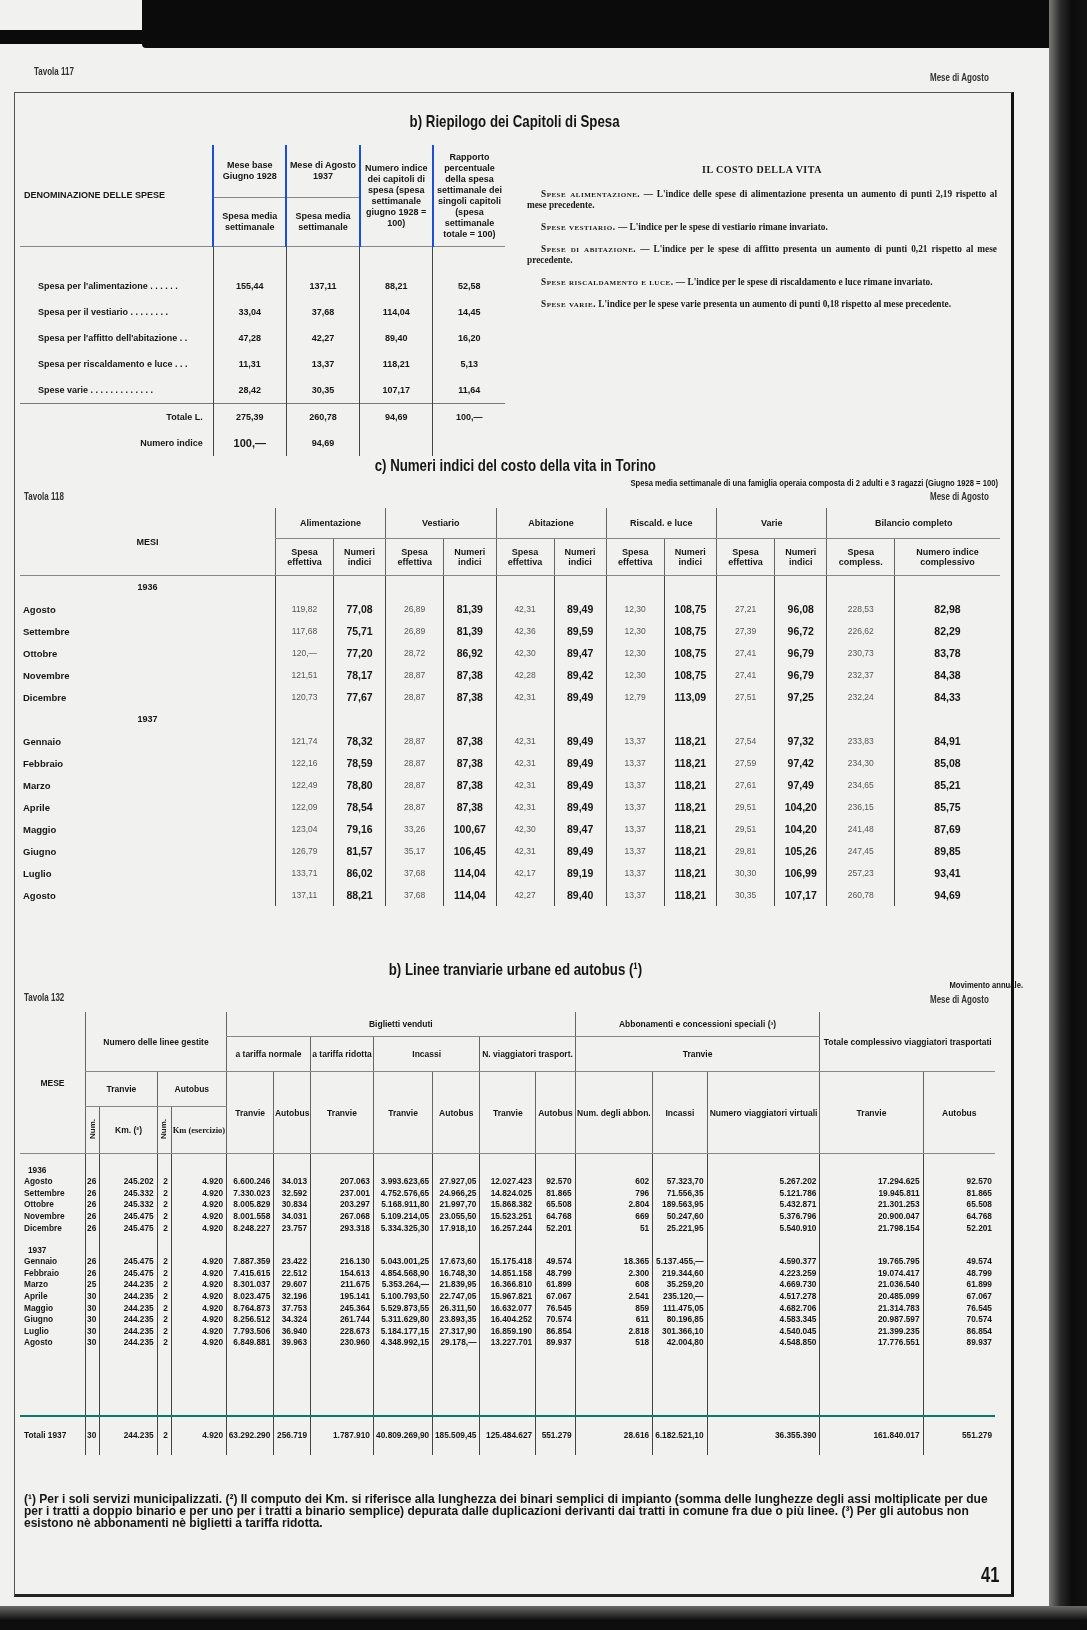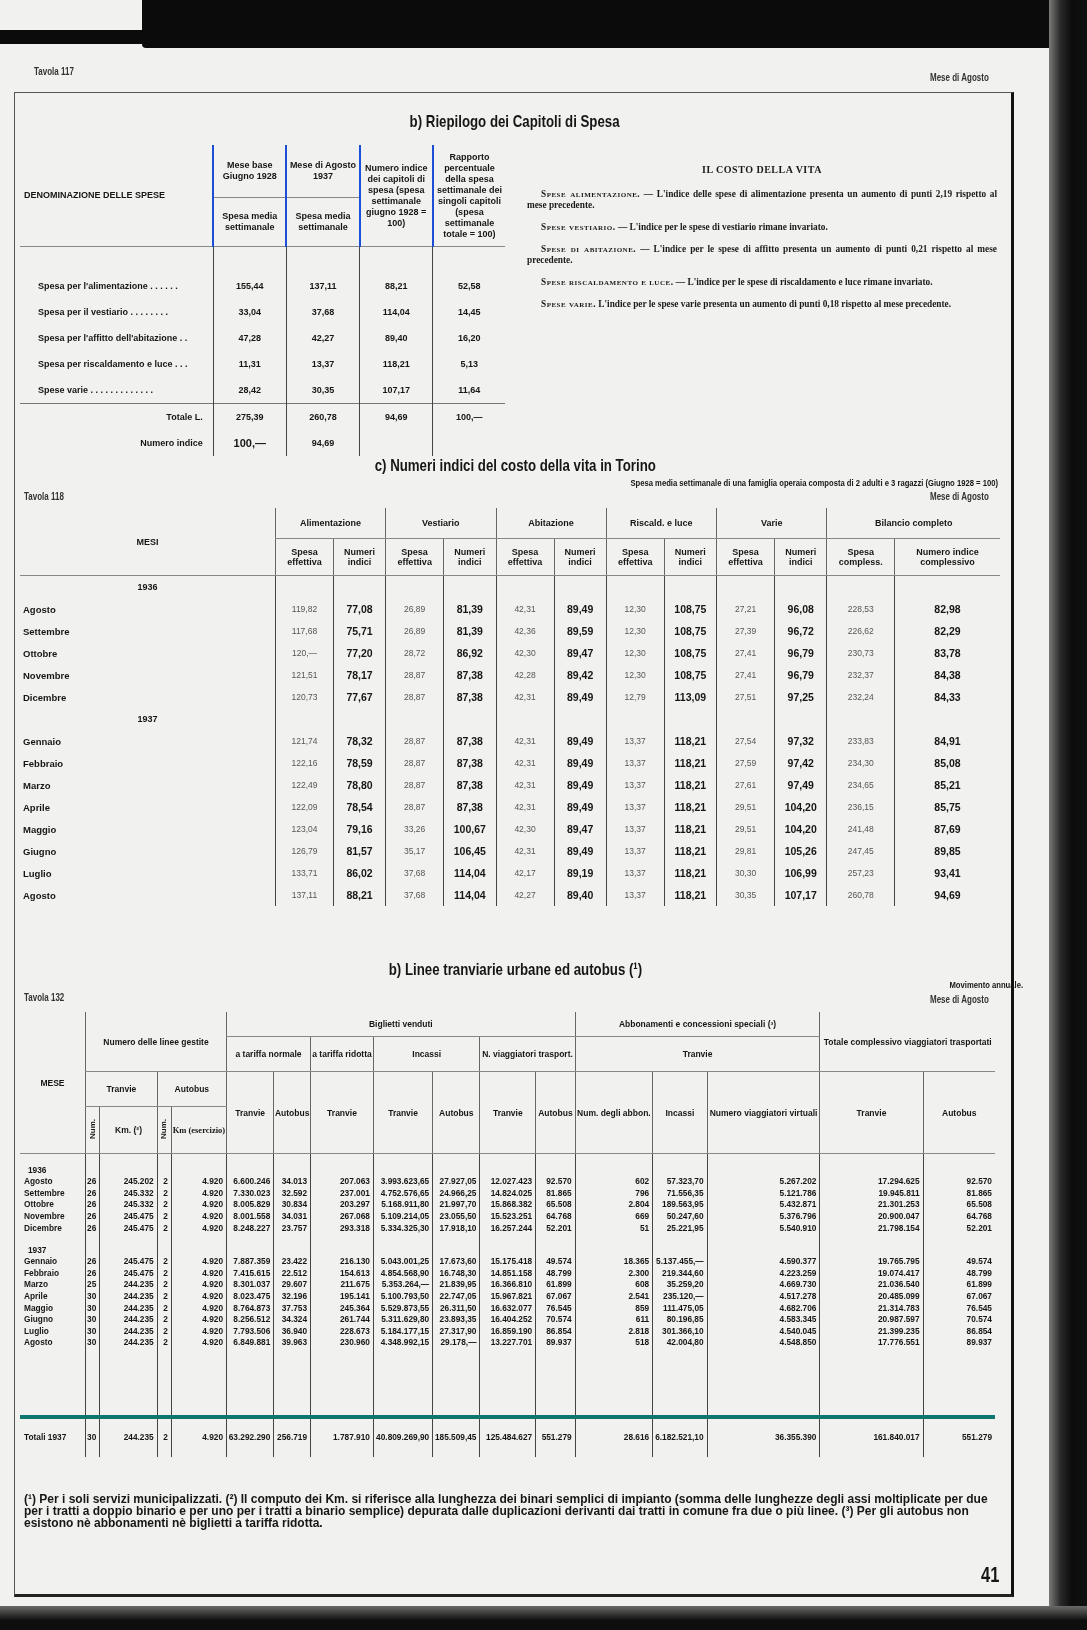--- a/index.html
+++ b/index.html
@@ -44,21 +44,21 @@
   .t2 td.mon { text-align: left; border-left: none; padding-left: 3px; width: 252px; white-space: nowrap; overflow: hidden; }
   .t2 td.year { text-align: center; border-left: none; height: 16px; font-size: 9px; }
   .t2 td.light { font-weight: normal; color: #555; font-size: 8.5px; }
   .t2 td.heavy { font-size: 10.5px; }
 
   .t3 { left: 20px; top: 1012px; width: 975px; }
   .t3 th { font-size: 8.5px; border-left: 1px solid #666; border-bottom: 1px solid #888; text-align: center; line-height: 10px; }
   .t3 td { font-size: 8.3px; text-align: right; border-left: 1px solid #444; padding-right: 3px; height: 11.6px; line-height: 11px; white-space: nowrap; }
   .t3 td.mon { text-align: left; border-left: none; padding-left: 4px; width: 58px; }
   .t3 td.year { text-align: left; border-left: none; padding-left: 8px; height: 22px; vertical-align: bottom; }
-  .t3 tr.totrow td { border-top: 4px solid #0f766e; height: 38px; margin-top: 48px; }
+  .t3 tr.totrow td { border-top: 2px solid #0f766e; height: 38px; margin-top: 48px; }
   .vert { writing-mode: vertical-rl; transform: rotate(180deg); font-size: 8px; }
   .foot { position: absolute; left: 24px; top: 1493px; width: 965px; font-family: "Liberation Sans", sans-serif; font-size: 12px; font-weight: bold; line-height: 12px; }
 </style>
 </head>
 <body>
 
 <div class="scan-top-left"></div>
 <div class="scan-top"></div>
 <div class="scan-right"></div>
 <div class="scan-bottom"></div>

